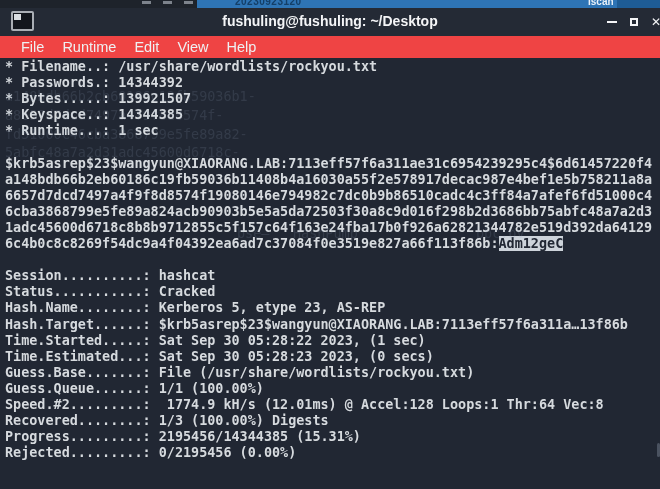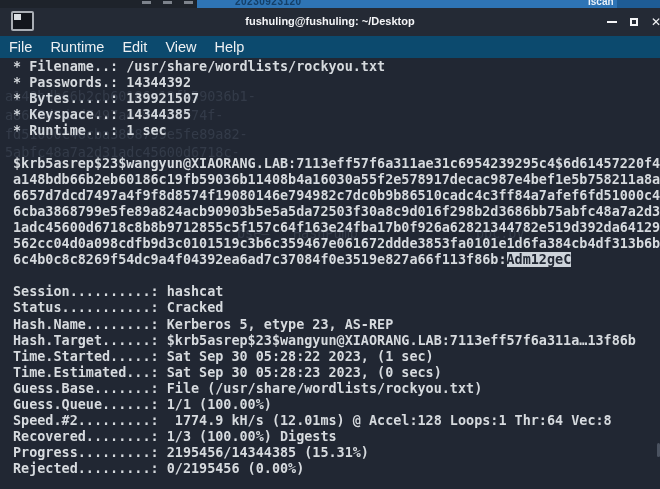--- a/index.html
+++ b/index.html
@@ -13,35 +13,35 @@
   .strip-blue{position:absolute;top:0;left:197px;width:463px;height:8px;background:#2e74b5;}
   .strip-date{position:absolute;left:38px;top:-4px;font-size:10px;font-weight:bold;color:#143f68;letter-spacing:.5px;}
   .strip-scan{position:absolute;left:391px;top:-4px;font-size:10px;font-weight:bold;color:#e9f1f9;}
   .strip-dark-right{position:absolute;right:0;top:0;width:43px;height:8px;background:#1e5c95;}
   
   .titlebar{position:absolute;top:8px;left:0;width:660px;height:28px;background:#242a35;}
   .term-icon{position:absolute;left:11px;top:3px;width:23px;height:20px;background:#12161d;
              border:2px solid #a9aeb5;border-radius:2px;box-sizing:border-box;}
   .term-icon::before{content:"";position:absolute;left:1px;top:1px;width:7px;height:6px;background:#d9dde2;}
   .win-title{position:absolute;left:0;right:0;top:0;height:28px;line-height:26px;text-align:center;
-             color:#f4f5f7;font-size:11px;font-weight:bold;}
+             color:#f4f5f7;font-size:14px;font-weight:bold;}
   .win-controls{position:absolute;right:-3px;top:0;height:28px;display:flex;align-items:center;gap:13px;}
   .btn-min{width:10px;height:2px;background:#f4f5f7;}
   .btn-max{width:8px;height:8px;border:2px solid #f4f5f7;box-sizing:border-box;}
   .btn-close{color:#f4f5f7;font-size:12px;font-weight:bold;line-height:28px;width:12px;}
   
-  .menubar{position:absolute;top:36px;left:0;width:660px;height:22px;background:#0c4a6e;
-           display:flex;align-items:center;padding-left:0;box-sizing:border-box;}
+  .menubar{position:absolute;top:36px;left:0;width:660px;height:22px;background:#ef4444;
+           display:flex;align-items:center;padding-left:12px;box-sizing:border-box;}
   .menu-item{color:#eef0f2;font-size:14.5px;padding:0 9px;line-height:22px;}
   
   .terminal{position:absolute;top:58px;left:0;width:660px;height:431px;background:#212733;
             font-family:"DejaVu Sans Mono","Liberation Mono",monospace;
             font-size:13.45px;line-height:16.1px;font-weight:bold;color:#d6dade;
             padding:1px 0 0 5px;box-sizing:border-box;overflow:hidden;}
-  .tline{white-space:pre;height:16.1px;margin-left:8px;}
+  .tline{white-space:pre;height:16.1px;}
   .spacer{height:16.1px;}
   .sel{background:#cdd3da;color:#212733;}
   
   .bleed{position:absolute;inset:0;pointer-events:none;}
   .bleed-frag{position:absolute;white-space:pre;color:#8fa0b8;opacity:.16;font-weight:normal;}
   div.bleed-frag:nth-of-type(1){left:5px;top:31px;}
   div.bleed-frag:nth-of-type(2){left:5px;top:50px;}
   div.bleed-frag:nth-of-type(3){left:5px;top:69px;}
   div.bleed-frag:nth-of-type(4){left:5px;top:87px;}
   div.bleed-frag:nth-of-type(5){left:237px;top:168px;}
@@ -110,21 +110,20 @@
 
     <div class="spacer"></div>
 
     <div>
 
     <div class="tline">$krb5asrep$23$wangyun@XIAORANG.LAB:7113eff57f6a311ae31c6954239295c4$6d61457220f4</div>
         <div class="tline">a148bdb66b2eb60186c19fb59036b11408b4a16030a55f2e578917decac987e4bef1e5b758211a8a</div>
         <div class="tline">6657d7dcd7497a4f9f8d8574f19080146e794982c7dc0b9b86510cadc4c3ff84a7afef6fd51000c4</div>
         <div class="tline">6cba3868799e5fe89a824acb90903b5e5a5da72503f30a8c9d016f298b2d3686bb75abfc48a7a2d3</div>
         <div class="tline">1adc45600d6718c8b8b9712855c5f157c64f163e24fba17b0f926a62821344782e519d392da64129</div>
-        <div class="tline">562cc04d0a098cdfb9d3c0101519c3b6c359467e061672ddde3853fa0101e1d6fa384cb4df313b6b</div>
       </div>
     <div class="tline"><span>6c4b0c8c8269f54dc9a4f04392ea6ad7c37084f0e3519e827a66f113f86b:</span><span class="sel">Adm12geC</span></div>
 
     <div class="spacer"></div>
 
     <div>
 
     <div class="tline">Session..........: hashcat</div>
         <div class="tline">Status...........: Cracked</div>
         <div class="tline">Hash.Name........: Kerberos 5, etype 23, AS-REP</div>

